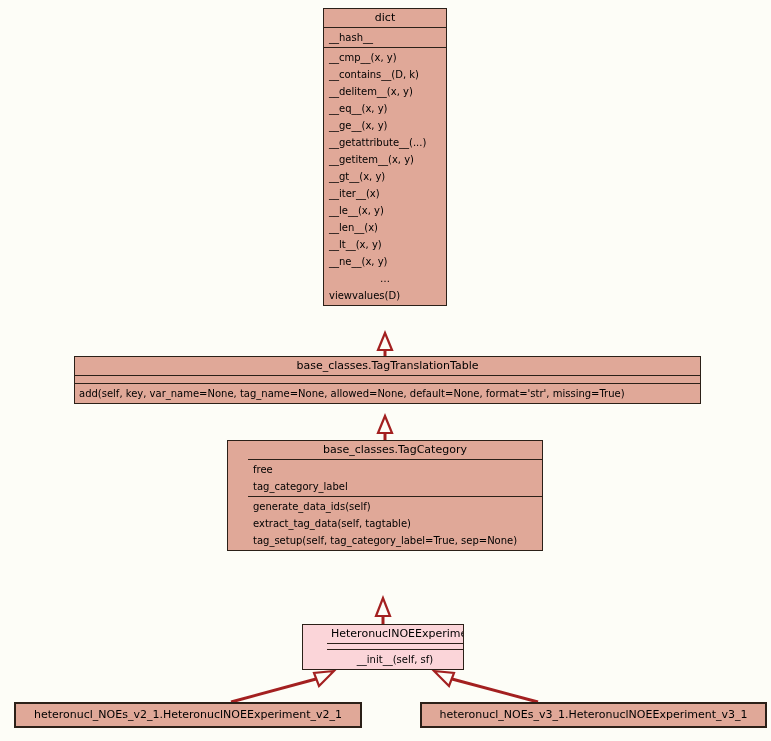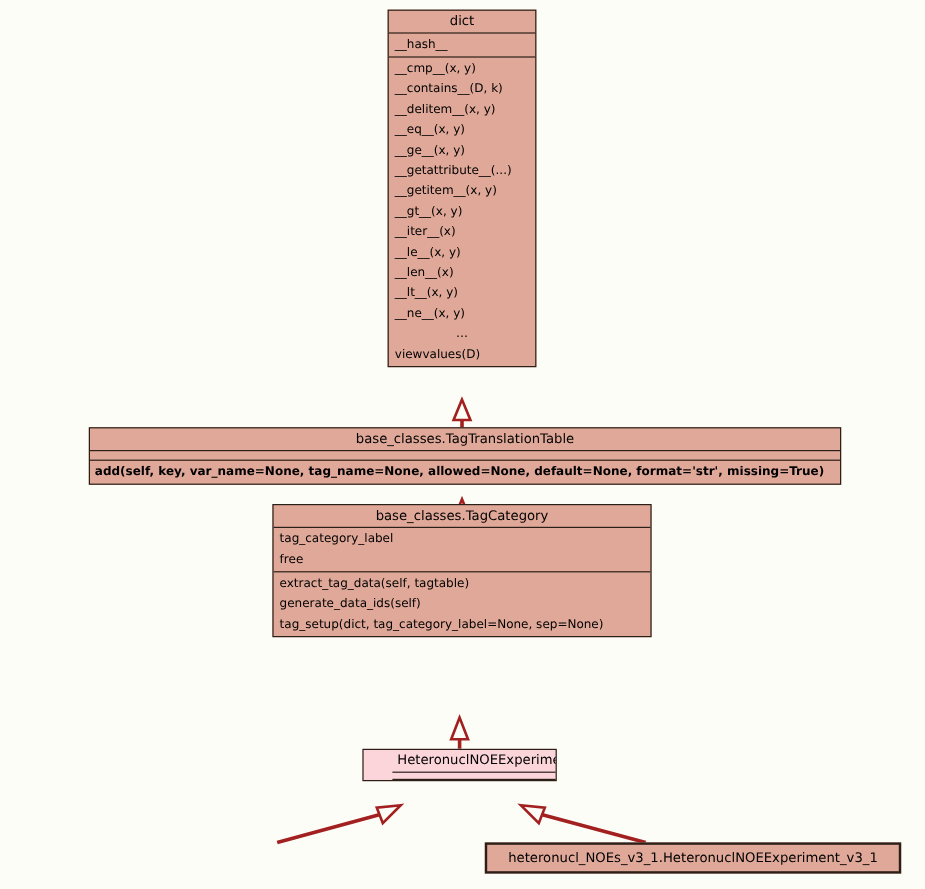--- a/index.html
+++ b/index.html
@@ -64,21 +64,20 @@
     white-space: nowrap;
     overflow: hidden;
     font-size: 10px;
   }
   .cls-row.center {
     text-align: center;
   }
   .cls-row.wide {
     padding-left: 4px;
     padding-right: 0;
-    font-weight: bold;
   }
   .title-only .cls-title {
     padding: 4px 6px 5px 6px;
   }
 </style>
 </head>
 <body>
 
 <div id="diagram">
 
@@ -138,39 +137,45 @@
 
   <div class="uml-class" style="left:74px; top:356px; width:627px;">
     <div class="cls-title">base_classes.TagTranslationTable</div>
     <div class="cls-sep"></div>
     <div class="cls-sep" style="margin-top:7px;"></div>
     <div class="cls-section">
       <div class="cls-row wide">add(self, key, var_name=None, tag_name=None, allowed=None, default=None, format='str', missing=True)</div>
     </div>
   </div>
 
-  <div class="uml-class" style="left:227px; top:420px; width:316px;">
+  <div class="uml-class" style="left:227px; top:440px; width:316px;padding-left:20px;">
     <div class="cls-title">base_classes.TagCategory</div>
     <div class="cls-sep"></div>
     <div class="cls-section">
+      <div class="cls-row">free</div>
       <div class="cls-row">tag_category_label</div>
-      <div class="cls-row">free</div>
     </div>
     <div class="cls-sep"></div>
     <div class="cls-section">
+      <div class="cls-row">generate_data_ids(self)</div>
       <div class="cls-row">extract_tag_data(self, tagtable)</div>
-      <div class="cls-row">generate_data_ids(self)</div>
-      <div class="cls-row">tag_setup(dict, tag_category_label=None, sep=None)</div>
+      <div class="cls-row">tag_setup(self, tag_category_label=True, sep=None)</div>
     </div>
   </div>
 
   <div class="uml-class highlight" style="left:302px; top:624px; width:162px;">
     <div class="cls-title">HeteronuclNOEExperiment</div>
     <div class="cls-sep"></div>
     <div class="cls-sep" style="margin-top:5px;"></div>
+    <div class="cls-section">
+      <div class="cls-row center">__init__(self, sf)</div>
+    </div>
   </div>
 
+  <div class="uml-class title-only" style="left:14px; top:702px; width:348px; border-width:2px;">
+    <div class="cls-title">heteronucl_NOEs_v2_1.HeteronuclNOEExperiment_v2_1</div>
+  </div>
 
-  <div class="uml-class title-only" style="left:404px; top:702px; width:347px; border-width:2px;">
+  <div class="uml-class title-only" style="left:420px; top:702px; width:347px; border-width:2px;">
     <div class="cls-title">heteronucl_NOEs_v3_1.HeteronuclNOEExperiment_v3_1</div>
   </div>
 
 </div>
 
 </body></html>

